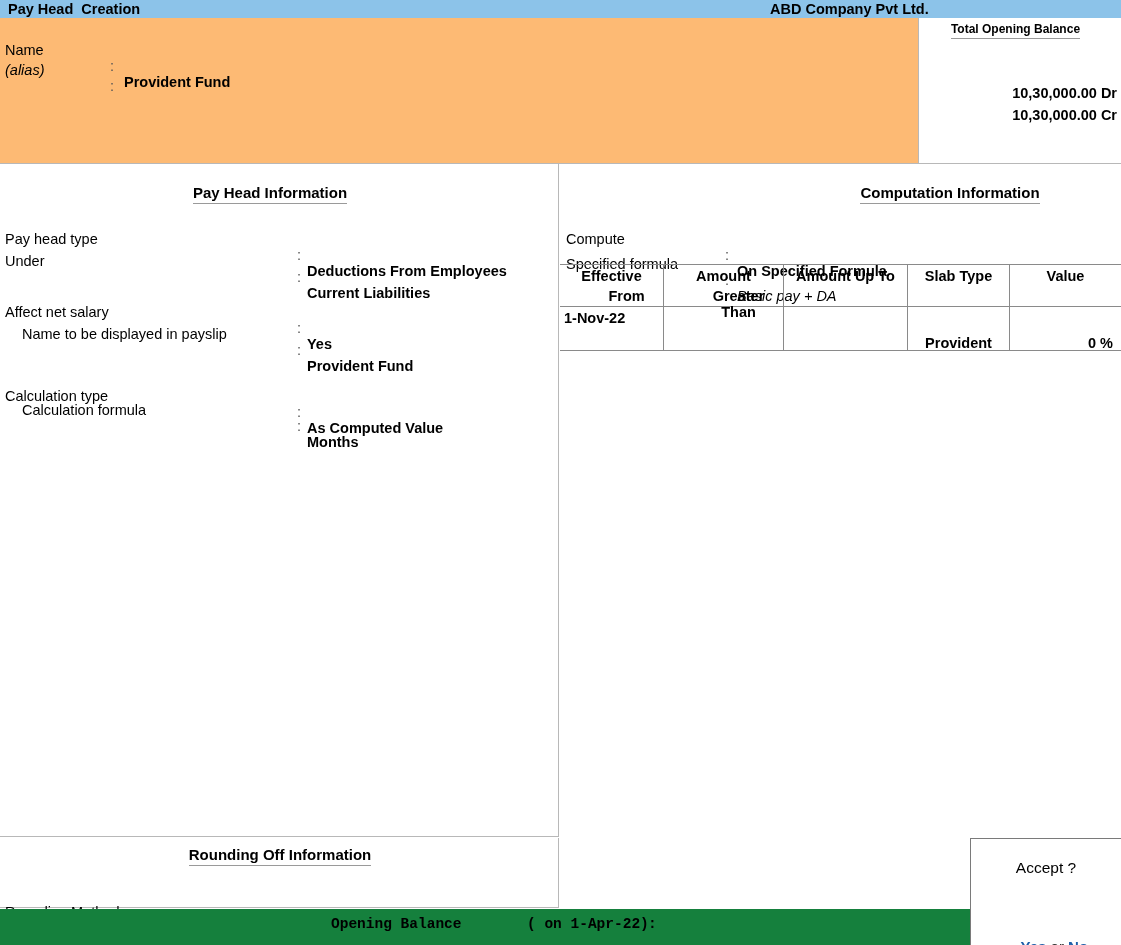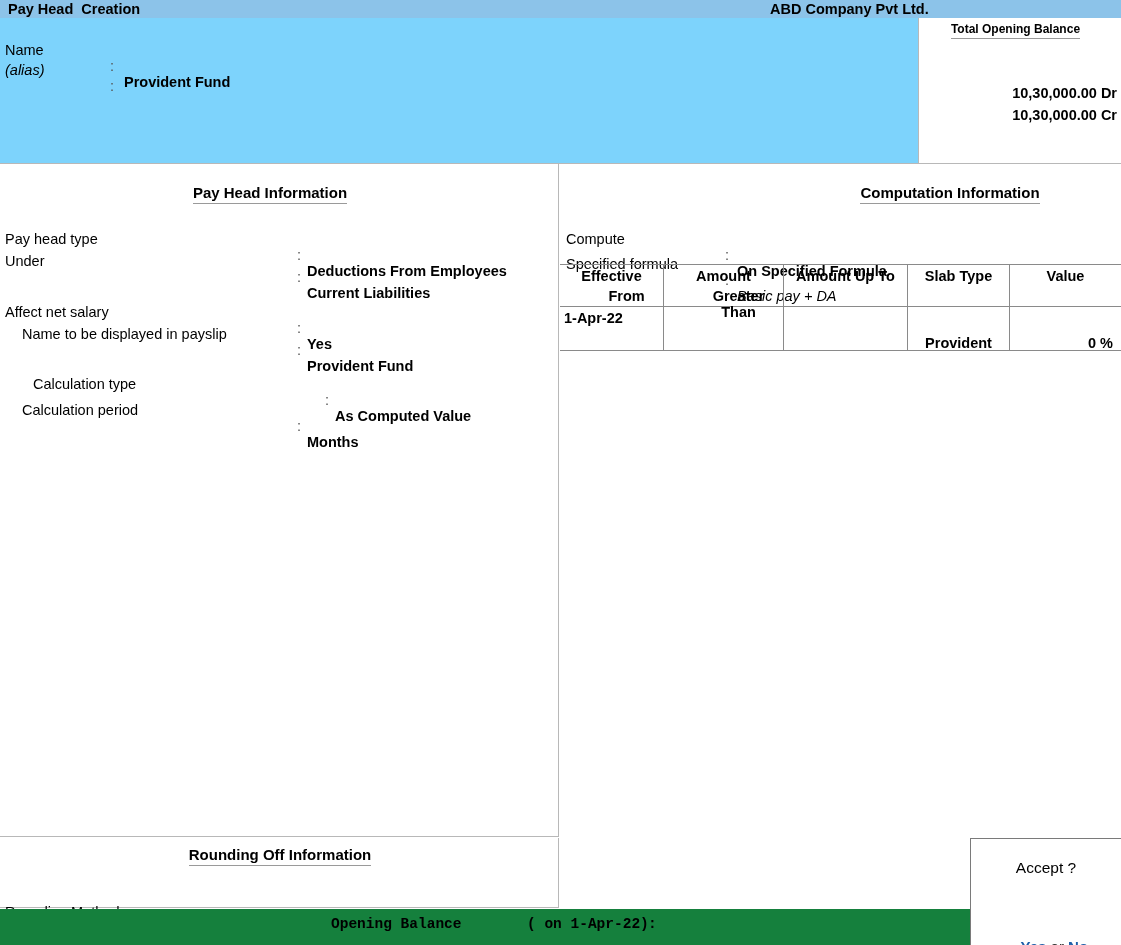--- a/index.html
+++ b/index.html
@@ -39,21 +39,21 @@
     font-size: 14.5px;
     line-height: 18px;
     white-space: pre;
   }
 
   
   .topblock {
     position: absolute;
     left: 0; top: 18px;
     width: 918px; height: 145px;
-    background: #7dd3fc;
+    background: #fdba74;
   }
   .row-name, .row-alias {
     position: absolute;
     left: 0;
     width: 100%;
     white-space: pre;
   }
   .row-name { top: 8px; }
   .row-alias { top: 28px; }
   .lbl-name  { position: absolute; left: 5px; }
@@ -323,28 +323,28 @@
     <span class="f-col">:</span>
     <span class="f-val">Yes</span>
   </div>
 
   <div class="frow" style="top:146px;">
     <span class="f-lbl indent">Name to be displayed in payslip</span>
     <span class="f-col">:</span>
     <span class="f-val">Provident Fund</span>
   </div>
 
-  <div class="frow" style="top:196px;margin-left:28px;">
+  <div class="frow" style="top:208px;">
     <span class="f-lbl">Calculation type</span>
     <span class="f-col">:</span>
     <span class="f-val">As Computed Value</span>
   </div>
 
   <div class="frow" style="top:222px;">
-    <span class="f-lbl indent">Calculation period</span>
+    <span class="f-lbl indent">Calculation formula</span>
     <span class="f-col">:</span>
     <span class="f-val">Months</span>
   </div>
 </div>
 
 <div class="right-panel rp">
   <div class="section-title rp-title">
     <span>Computation Information</span>
   </div>
 
@@ -376,21 +376,21 @@
       <div class="cell b c3">
         <div class="ctext l1">Slab Type</div>
       </div>
       <div class="cell c4">
         <div class="ctext l1">Value</div>
       </div>
     </div>
 
     <div class="slab-row">
       <div class="cell b c0">
-        <div class="ctext topleft">1-Apr-22</div>
+        <div class="ctext topleft">1-Nov-22</div>
       </div>
       <div class="cell b c1">
         <div class="ctext botctr"></div>
       </div>
       <div class="cell b c2">
         <div class="ctext botctr"></div>
       </div>
       <div class="cell b c3">
         <div class="ctext botctr">Provident</div>
       </div>

